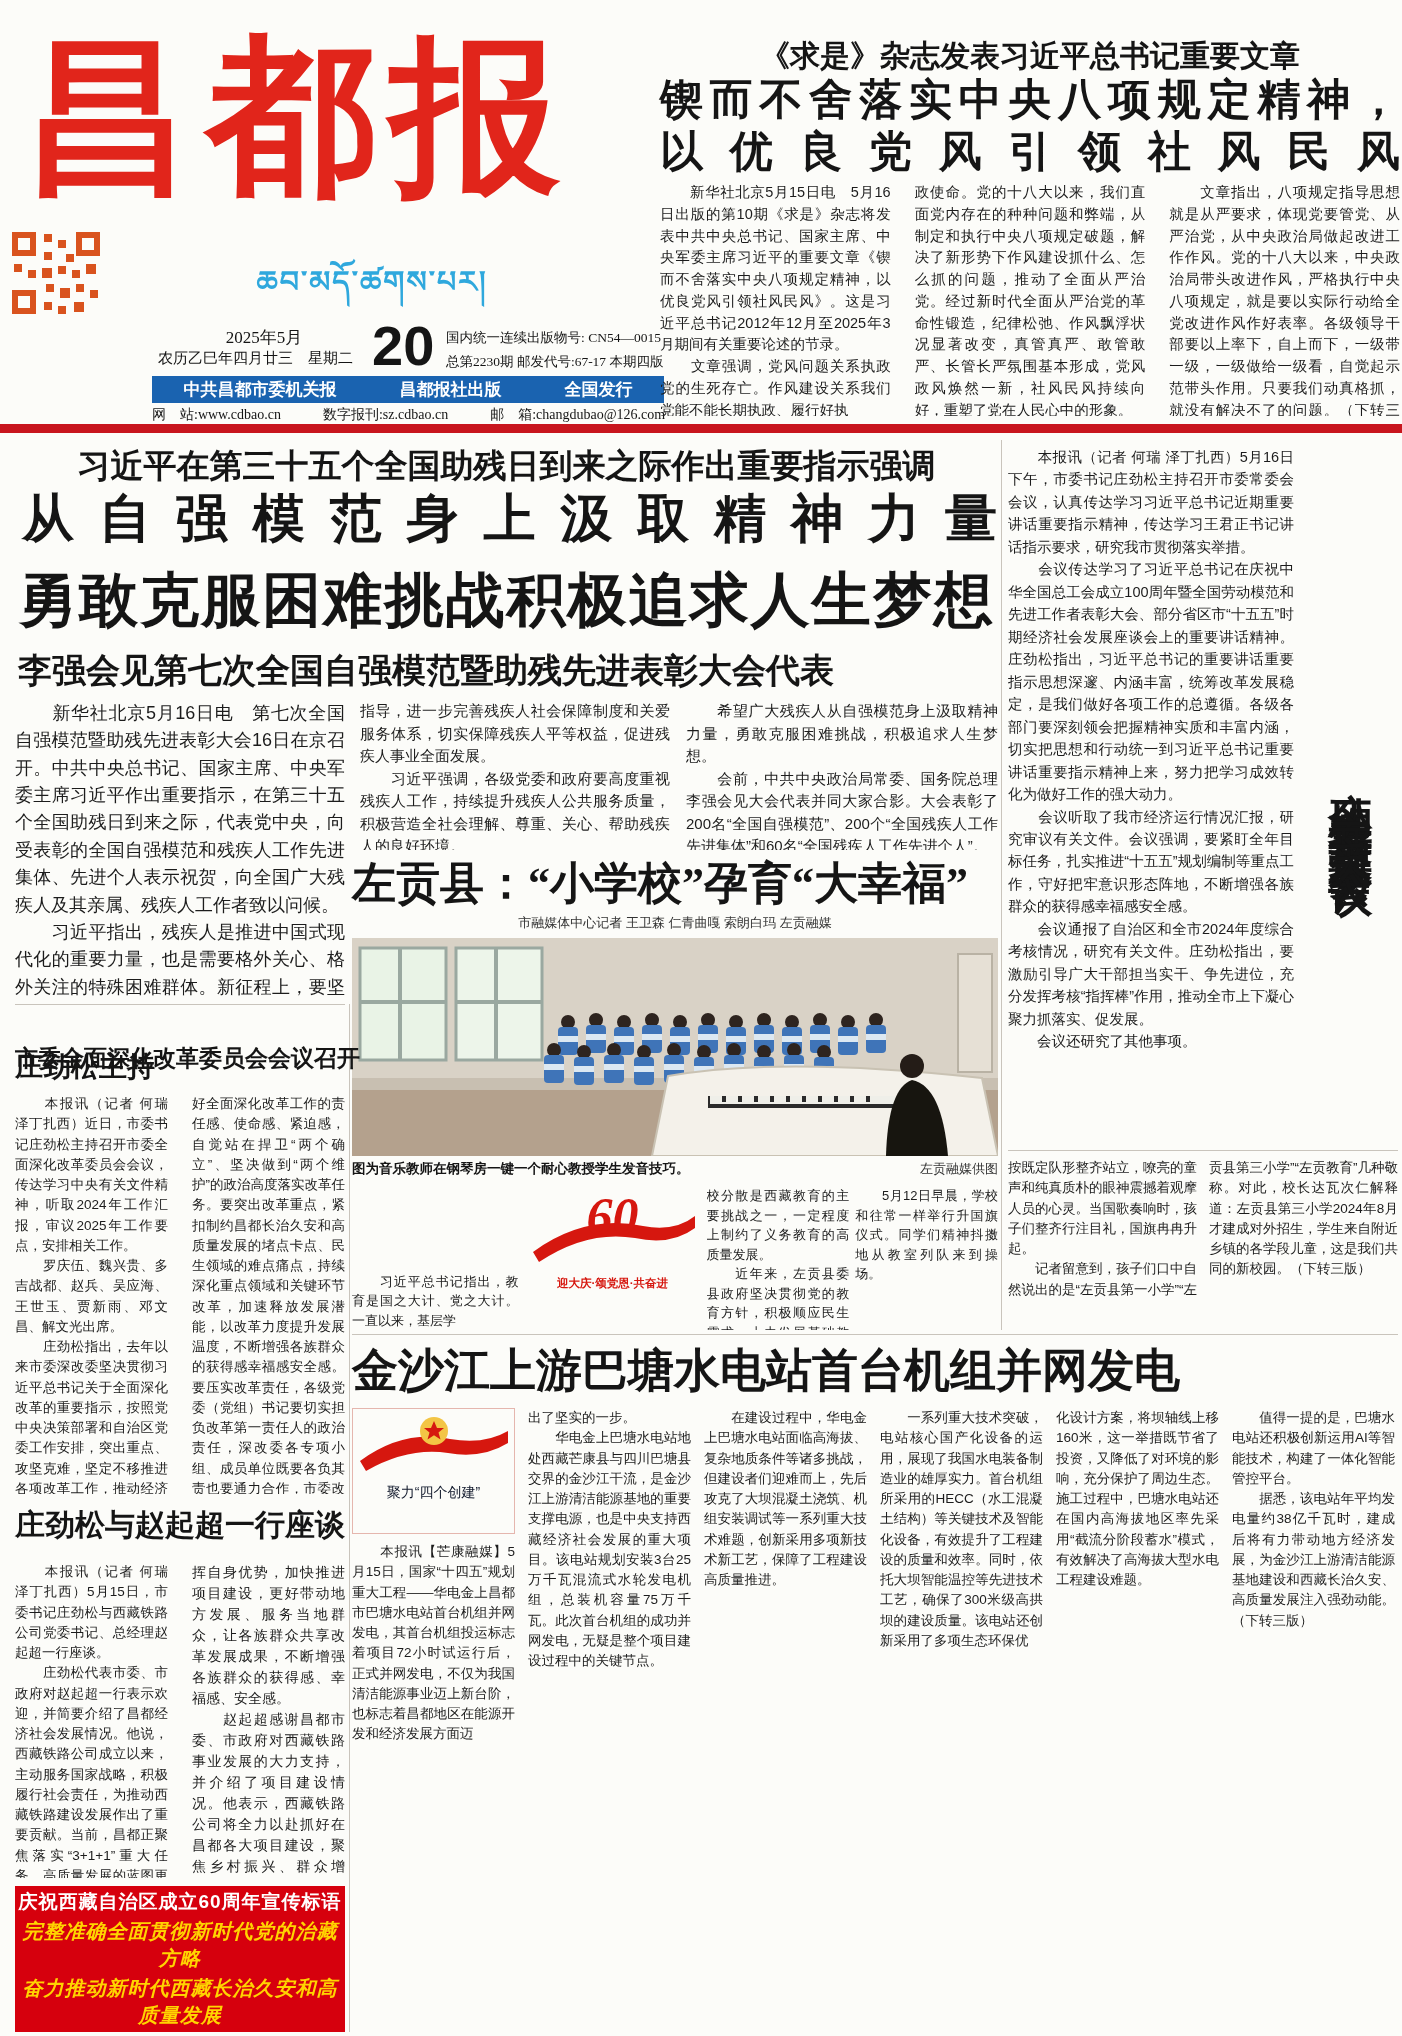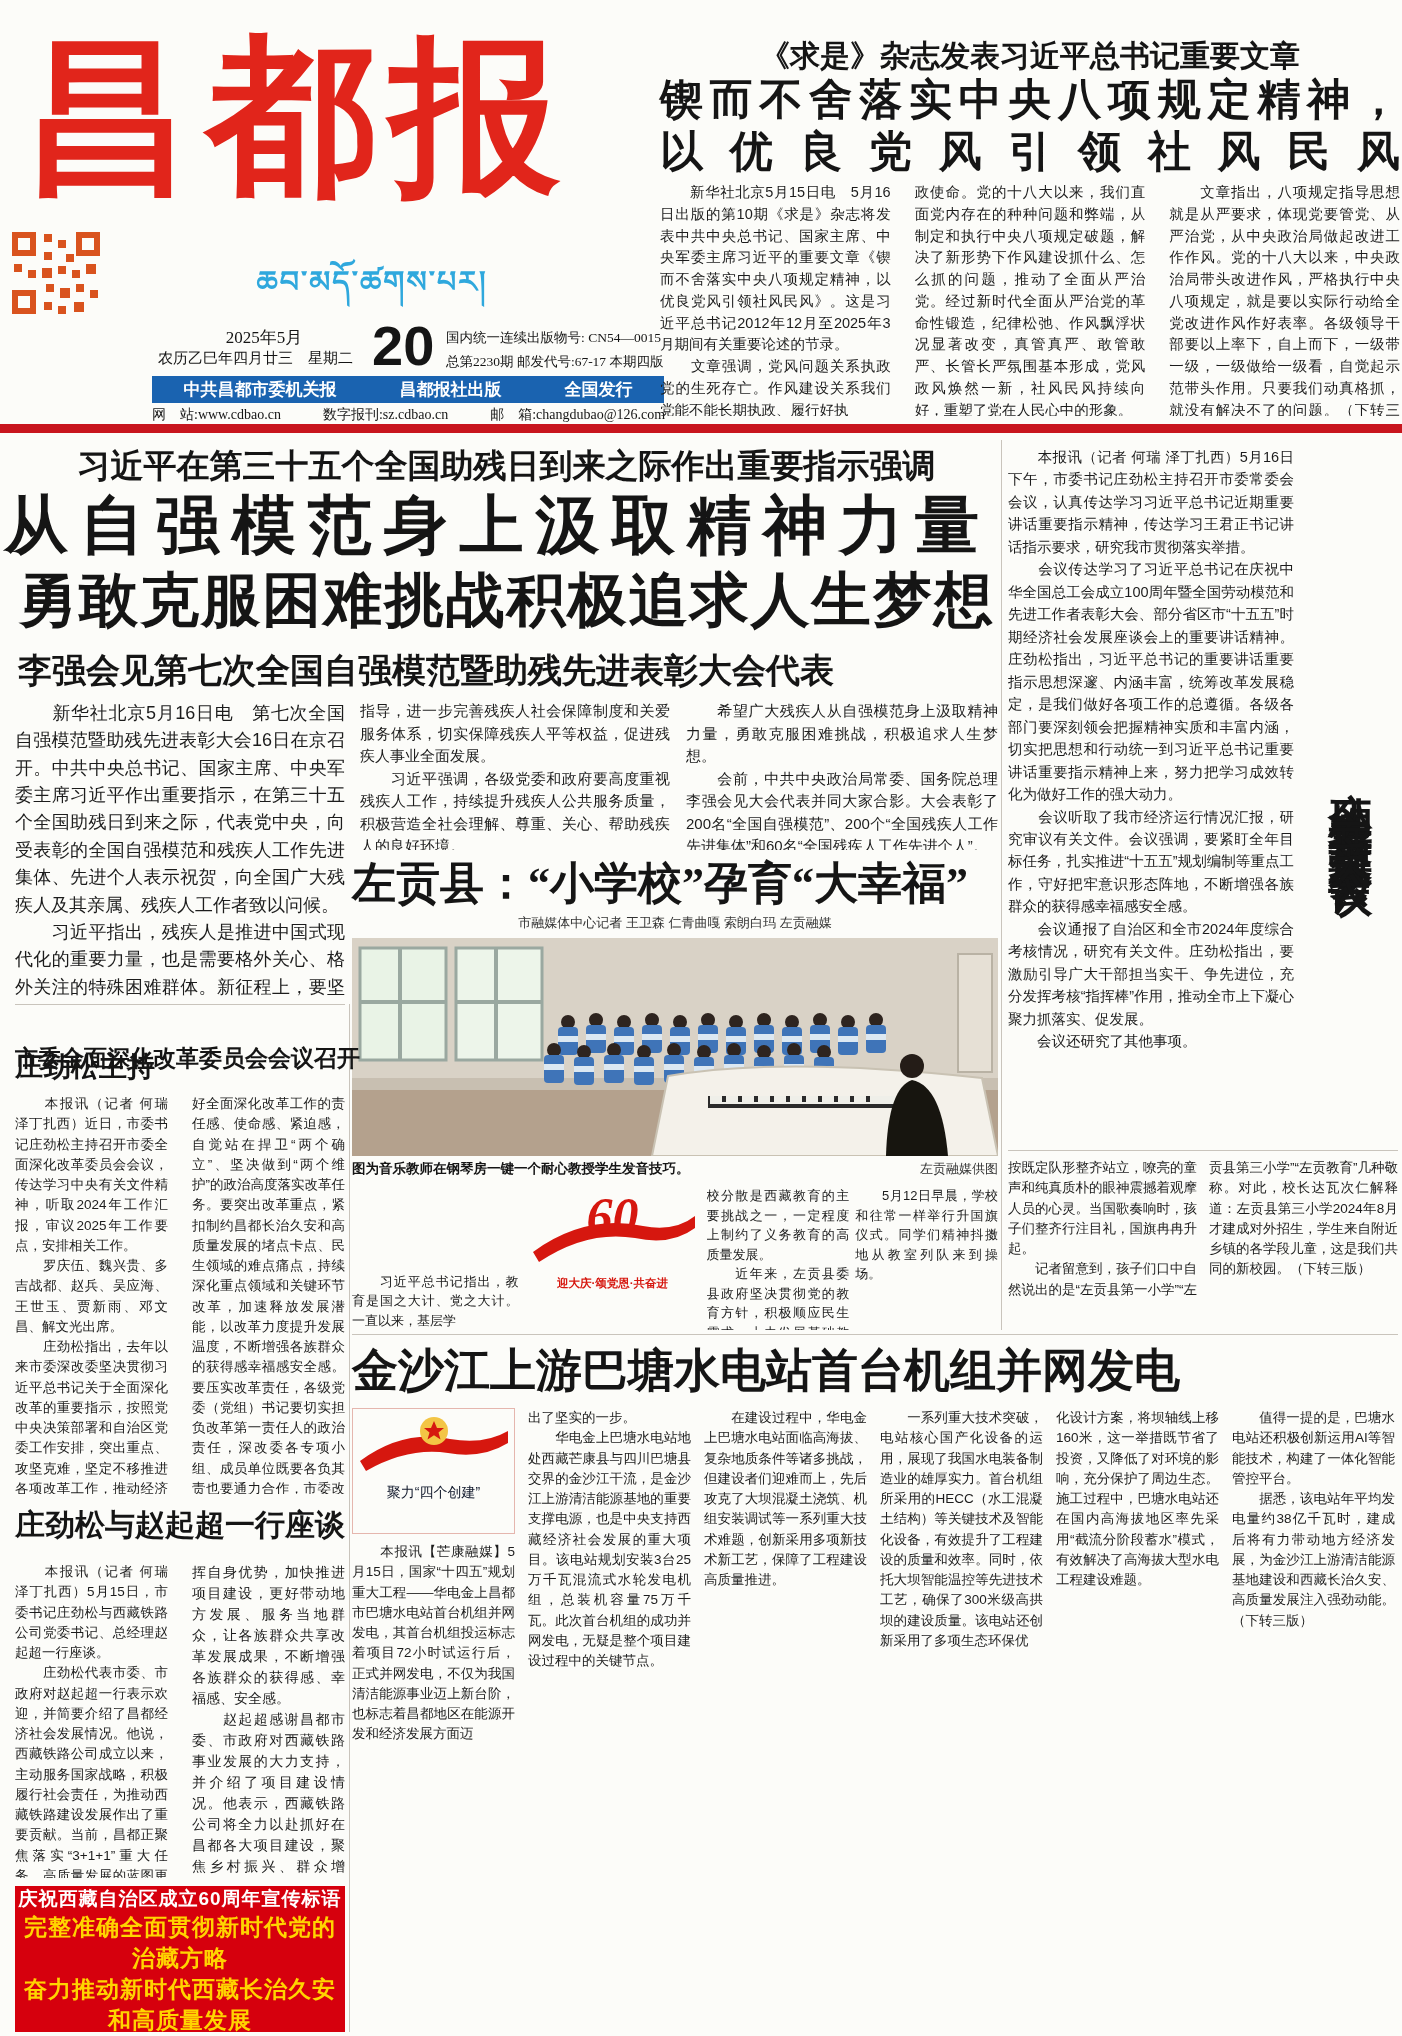--- a/index.html
+++ b/index.html
@@ -27,21 +27,21 @@
   .bigline{font-weight:900;text-align:justify;text-align-last:justify;white-space:nowrap;line-height:1.1;}
   .deck{font-weight:bold;text-align:left;white-space:nowrap;}
   .body-txt{line-height:1.5;color:#1c1c1c;}
   .colflex{display:flex;gap:24px;}
   .vtitle{writing-mode:vertical-rl;font-weight:900;font-size:44px;letter-spacing:6px;
           text-align:center;line-height:94px;}
   .twocol{column-count:2;column-gap:12px;}
   .sloganbox{background:#d6000d;color:#fff;text-align:center;display:flex;flex-direction:column;
              justify-content:space-evenly;}
   .slogan-t{font-size:19px;font-weight:bold;letter-spacing:1px;}
-  .slogan-y{color:#ffd400;font-size:23px;font-weight:900;letter-spacing:1px;}
+  .slogan-y{color:#ffd400;font-size:20px;font-weight:900;letter-spacing:1px;font-style:italic;}
   .caption{font-size:13.5px;font-weight:bold;font-family:"Liberation Serif",serif;}
   .credit{font-size:13px;color:#333;}
   .logo60-num{color:#d6170f;font-size:52px;font-weight:900;font-style:italic;
               font-family:"Liberation Serif",serif;line-height:50px;}
   .logo60-txt{color:#d6170f;font-size:11.5px;font-weight:bold;white-space:nowrap;}
   .badge-txt{color:#0f172a;font-weight:400;font-size:14px;text-align:center;line-height:1.3;}
 </style>
 </head>
 <body>
 
@@ -105,21 +105,21 @@
   <div class="abs bigline" style="left:660px;top:76px;width:740px;font-size:43px;">锲而不舍落实中央八项规定精神，</div>
   <div class="abs bigline" style="left:660px;top:128px;width:740px;font-size:43px;">以优良党风引领社风民风</div>
   <div class="abs colflex" style="left:660px;top:182px;width:740px;height:234px;">
     <div class="body-txt just pre hid" style="width:236px;height:234px;font-size:14.5px;">　　新华社北京5月15日电　5月16日出版的第10期《求是》杂志将发表中共中央总书记、国家主席、中央军委主席习近平的重要文章《锲而不舍落实中央八项规定精神，以优良党风引领社风民风》。这是习近平总书记2012年12月至2025年3月期间有关重要论述的节录。
 　　文章强调，党风问题关系执政党的生死存亡。作风建设关系我们党能不能长期执政、履行好执</div>
     <div class="body-txt just pre hid" style="width:236px;height:234px;font-size:14.5px;">政使命。党的十八大以来，我们直面党内存在的种种问题和弊端，从制定和执行中央八项规定破题，解决了新形势下作风建设抓什么、怎么抓的问题，推动了全面从严治党。经过新时代全面从严治党的革命性锻造，纪律松弛、作风飘浮状况显著改变，真管真严、敢管敢严、长管长严氛围基本形成，党风政风焕然一新，社风民风持续向好，重塑了党在人民心中的形象。</div>
     <div class="body-txt just pre hid" style="width:236px;height:234px;font-size:14.5px;">　　文章指出，八项规定指导思想就是从严要求，体现党要管党、从严治党，从中央政治局做起改进工作作风。党的十八大以来，中央政治局带头改进作风，严格执行中央八项规定，就是要以实际行动给全党改进作风作好表率。各级领导干部要以上率下，自上而下，一级带一级，一级做给一级看，自觉起示范带头作用。只要我们动真格抓，就没有解决不了的问题。（下转三版）</div>
   </div>
 
   <div class="abs kicker" style="left:15px;top:444px;width:983px;font-size:33px;">习近平在第三十五个全国助残日到来之际作出重要指示强调</div>
-  <div class="abs bigline" style="left:4px;top:490px;width:975px;font-size:64px;">从自强模范身上汲取精神力量</div>
+  <div class="abs bigline" style="left:22px;top:490px;width:975px;font-size:52px;">从自强模范身上汲取精神力量</div>
   <div class="abs bigline" style="left:18px;top:568px;width:975px;font-size:59px;">勇敢克服困难挑战积极追求人生梦想</div>
   <div class="abs deck serif" style="left:18px;top:648px;width:975px;font-size:34px;">李强会见第七次全国自强模范暨助残先进表彰大会代表</div>
   <div class="abs body-txt just pre hid" style="left:15px;top:700px;width:330px;height:296px;font-size:18px;line-height:1.52;">　　新华社北京5月16日电　第七次全国自强模范暨助残先进表彰大会16日在京召开。中共中央总书记、国家主席、中央军委主席习近平作出重要指示，在第三十五个全国助残日到来之际，代表党中央，向受表彰的全国自强模范和残疾人工作先进集体、先进个人表示祝贺，向全国广大残疾人及其亲属、残疾人工作者致以问候。
 　　习近平指出，残疾人是推进中国式现代化的重要力量，也是需要格外关心、格外关注的特殊困难群体。新征程上，要坚持以新时代中国特色社会主义思想为</div>
   <div class="abs body-txt just pre hid" style="left:360px;top:700px;width:310px;height:150px;font-size:15px;">指导，进一步完善残疾人社会保障制度和关爱服务体系，切实保障残疾人平等权益，促进残疾人事业全面发展。
 　　习近平强调，各级党委和政府要高度重视残疾人工作，持续提升残疾人公共服务质量，积极营造全社会理解、尊重、关心、帮助残疾人的良好环境。</div>
   <div class="abs body-txt just pre hid" style="left:686px;top:700px;width:312px;height:150px;font-size:15px;">　　希望广大残疾人从自强模范身上汲取精神力量，勇敢克服困难挑战，积极追求人生梦想。
 　　会前，中共中央政治局常委、国务院总理李强会见大会代表并同大家合影。大会表彰了200名“全国自强模范”、200个“全国残疾人工作先进集体”和60名“全国残疾人工作先进个人”。</div>
 
   <div class="abs rule" style="left:1001px;top:440px;width:1px;height:890px;"></div>

